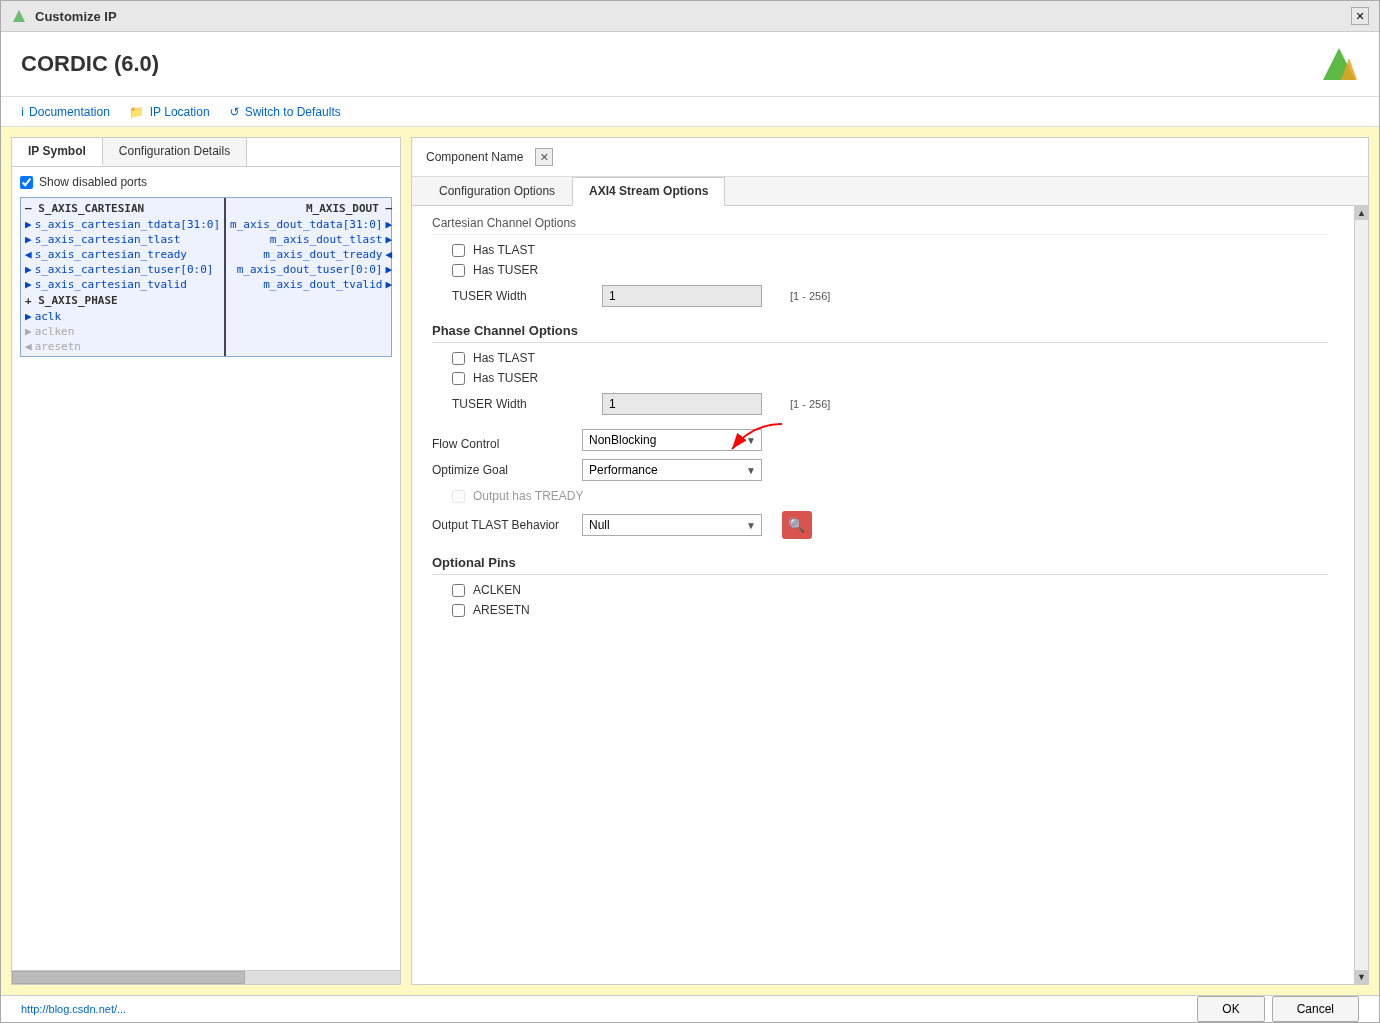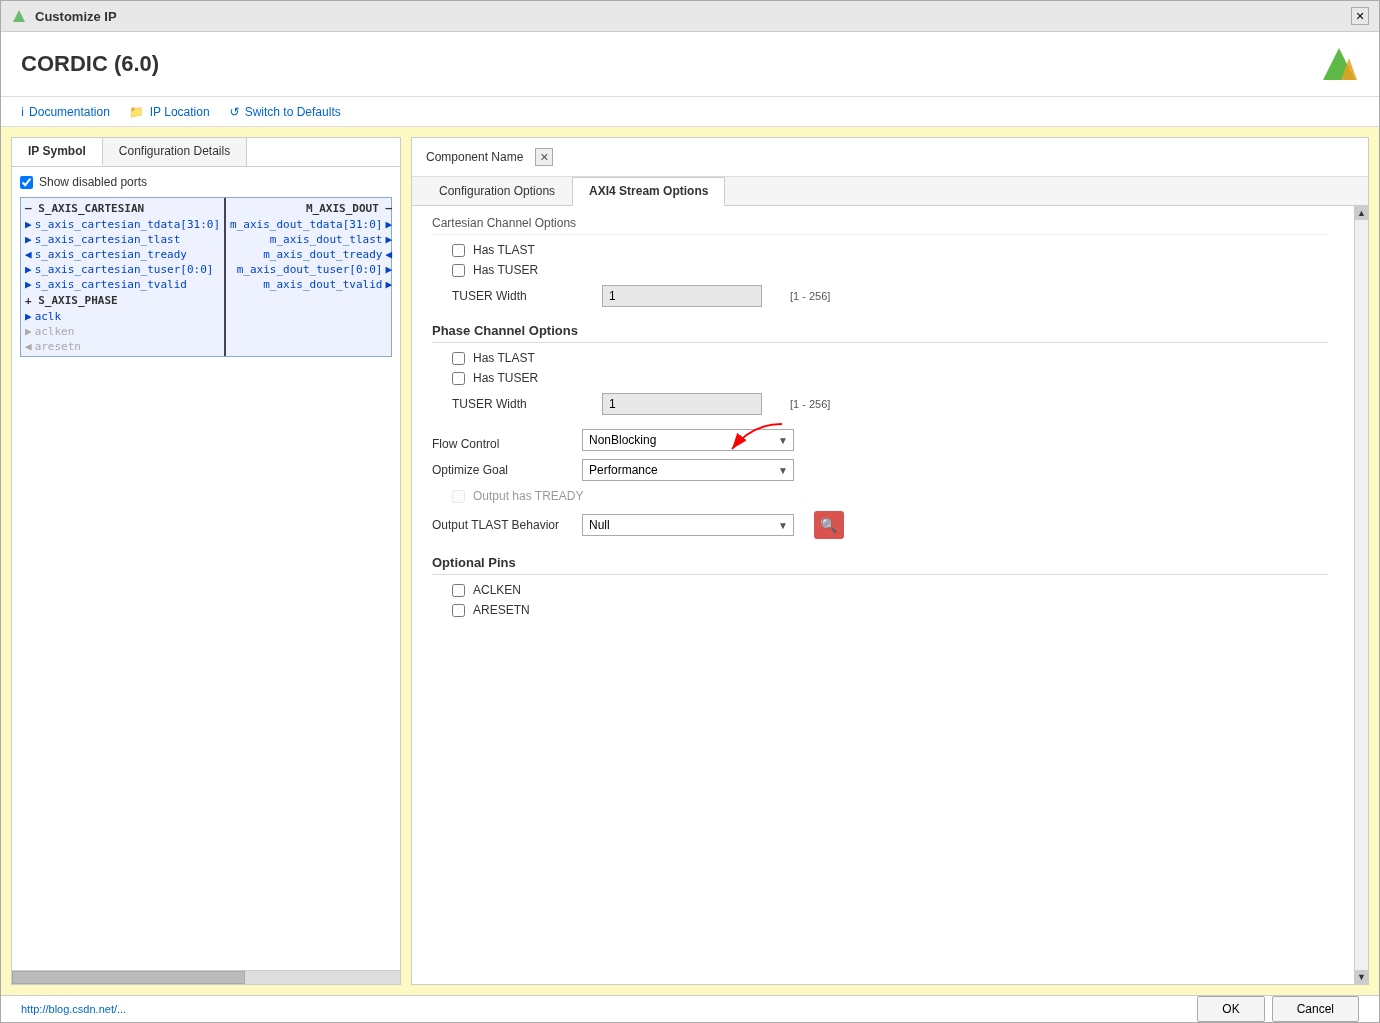--- a/index.html
+++ b/index.html
@@ -44,21 +44,21 @@
     .right-content { flex: 1; overflow-y: auto; position: relative; padding: 10px 20px; }
 
     .section-header { font-size: 13px; font-weight: bold; color: #333; margin: 28px 0 8px 0; padding-bottom: 4px; border-bottom: 1px solid #ddd; }
 
     .form-row { display: flex; align-items: center; margin: 8px 0; gap: 10px; }
     .form-checkbox-row { display: flex; align-items: center; margin: 6px 0; gap: 8px; padding-left: 20px; }
     .form-label { width: 140px; font-size: 12px; color: #333; }
     .form-input { width: 160px; border: 1px solid #aaa; padding: 3px 6px; font-size: 12px; background: #f9f9f9; }
     .form-hint { font-size: 11px; color: #555; margin-left: 6px; padding-left: 12px; }
 
-    .form-select { width: 212px; border: 1px solid #aaa; padding: 3px 6px; font-size: 12px; background: white; cursor: pointer; appearance: none; -webkit-appearance: none; padding-right: 24px; }
+    .form-select { width: 180px; border: 1px solid #aaa; padding: 3px 6px; font-size: 12px; background: white; cursor: pointer; appearance: none; -webkit-appearance: none; padding-right: 24px; }
     .select-wrapper { position: relative; display: inline-block; }
     .select-arrow { position: absolute; right: 6px; top: 50%; transform: translateY(-50%); pointer-events: none; font-size: 10px; color: #555; }
 
     .checkbox-label { font-size: 12px; color: #333; }
     .checkbox-disabled { opacity: 0.5; }
 
     .search-btn { background: #d9534f; border: none; color: white; width: 30px; height: 28px; cursor: pointer; border-radius: 3px; display: flex; align-items: center; justify-content: center; font-size: 14px; }
 
     .footer { background: white; border-top: 1px solid #ccc; padding: 0 20px; display: flex; align-items: center; justify-content: space-between; }
     .footer-right { display: flex; gap: 7px; align-items: center; }

